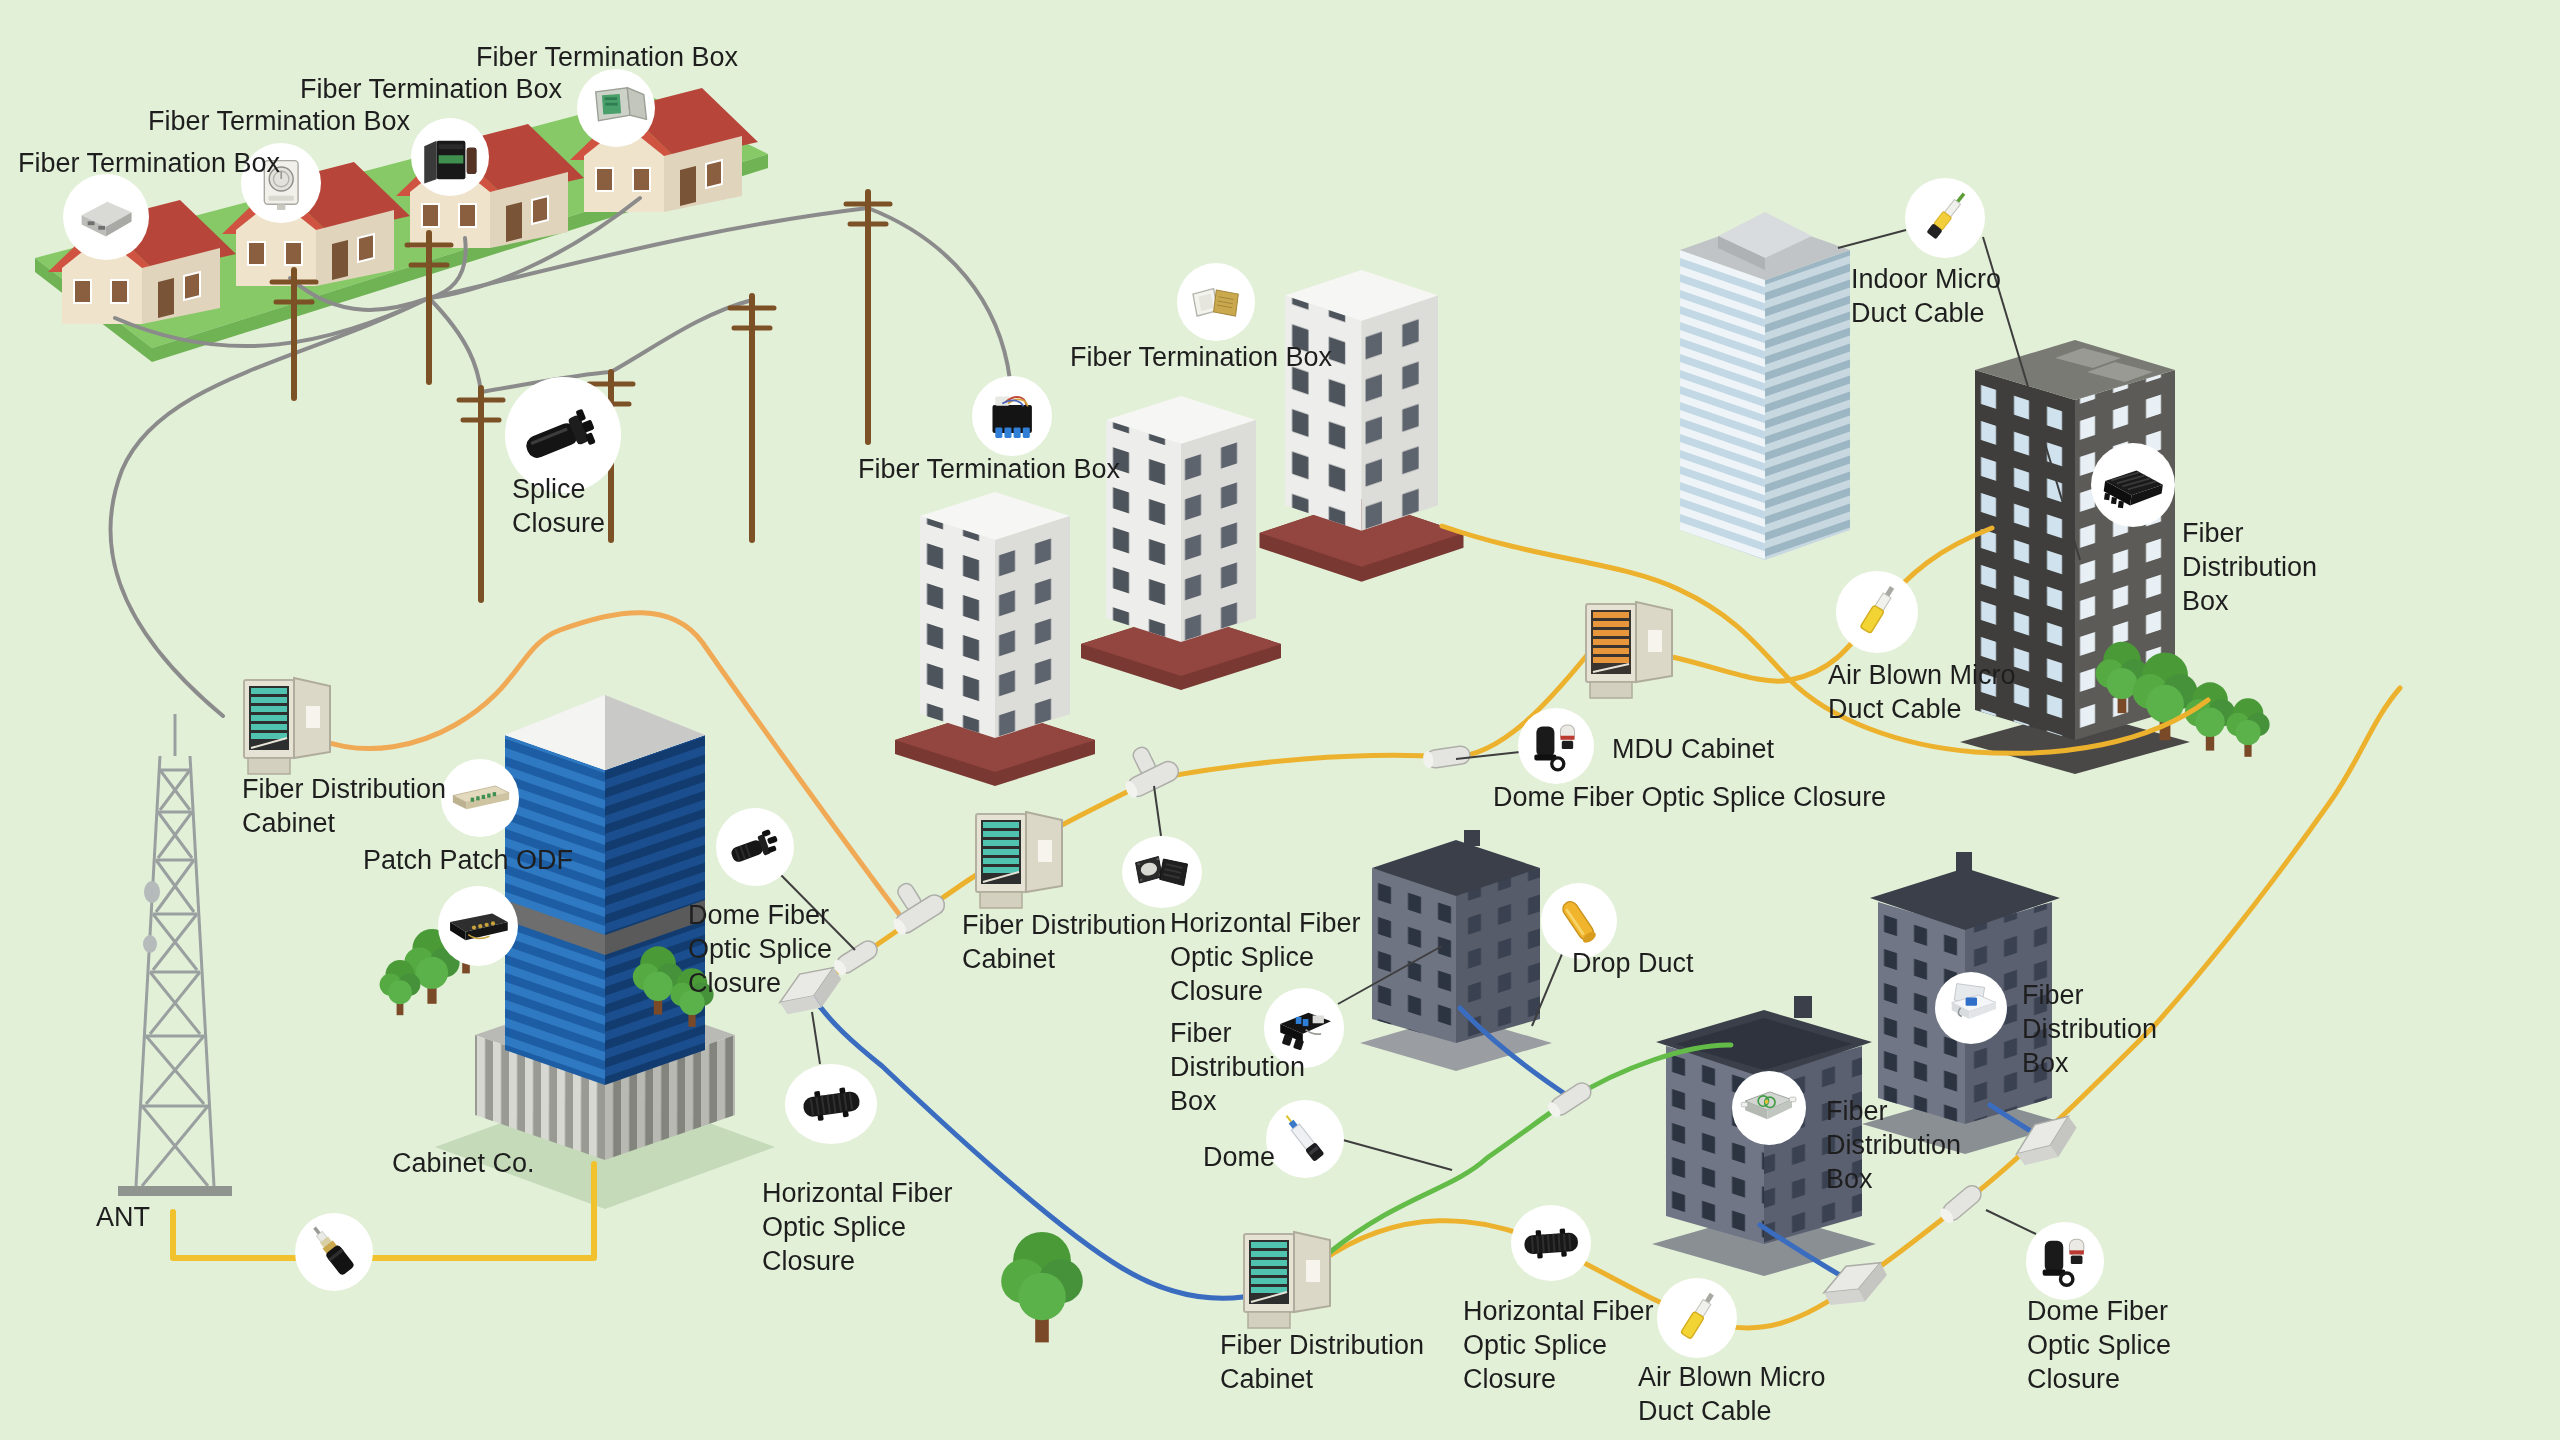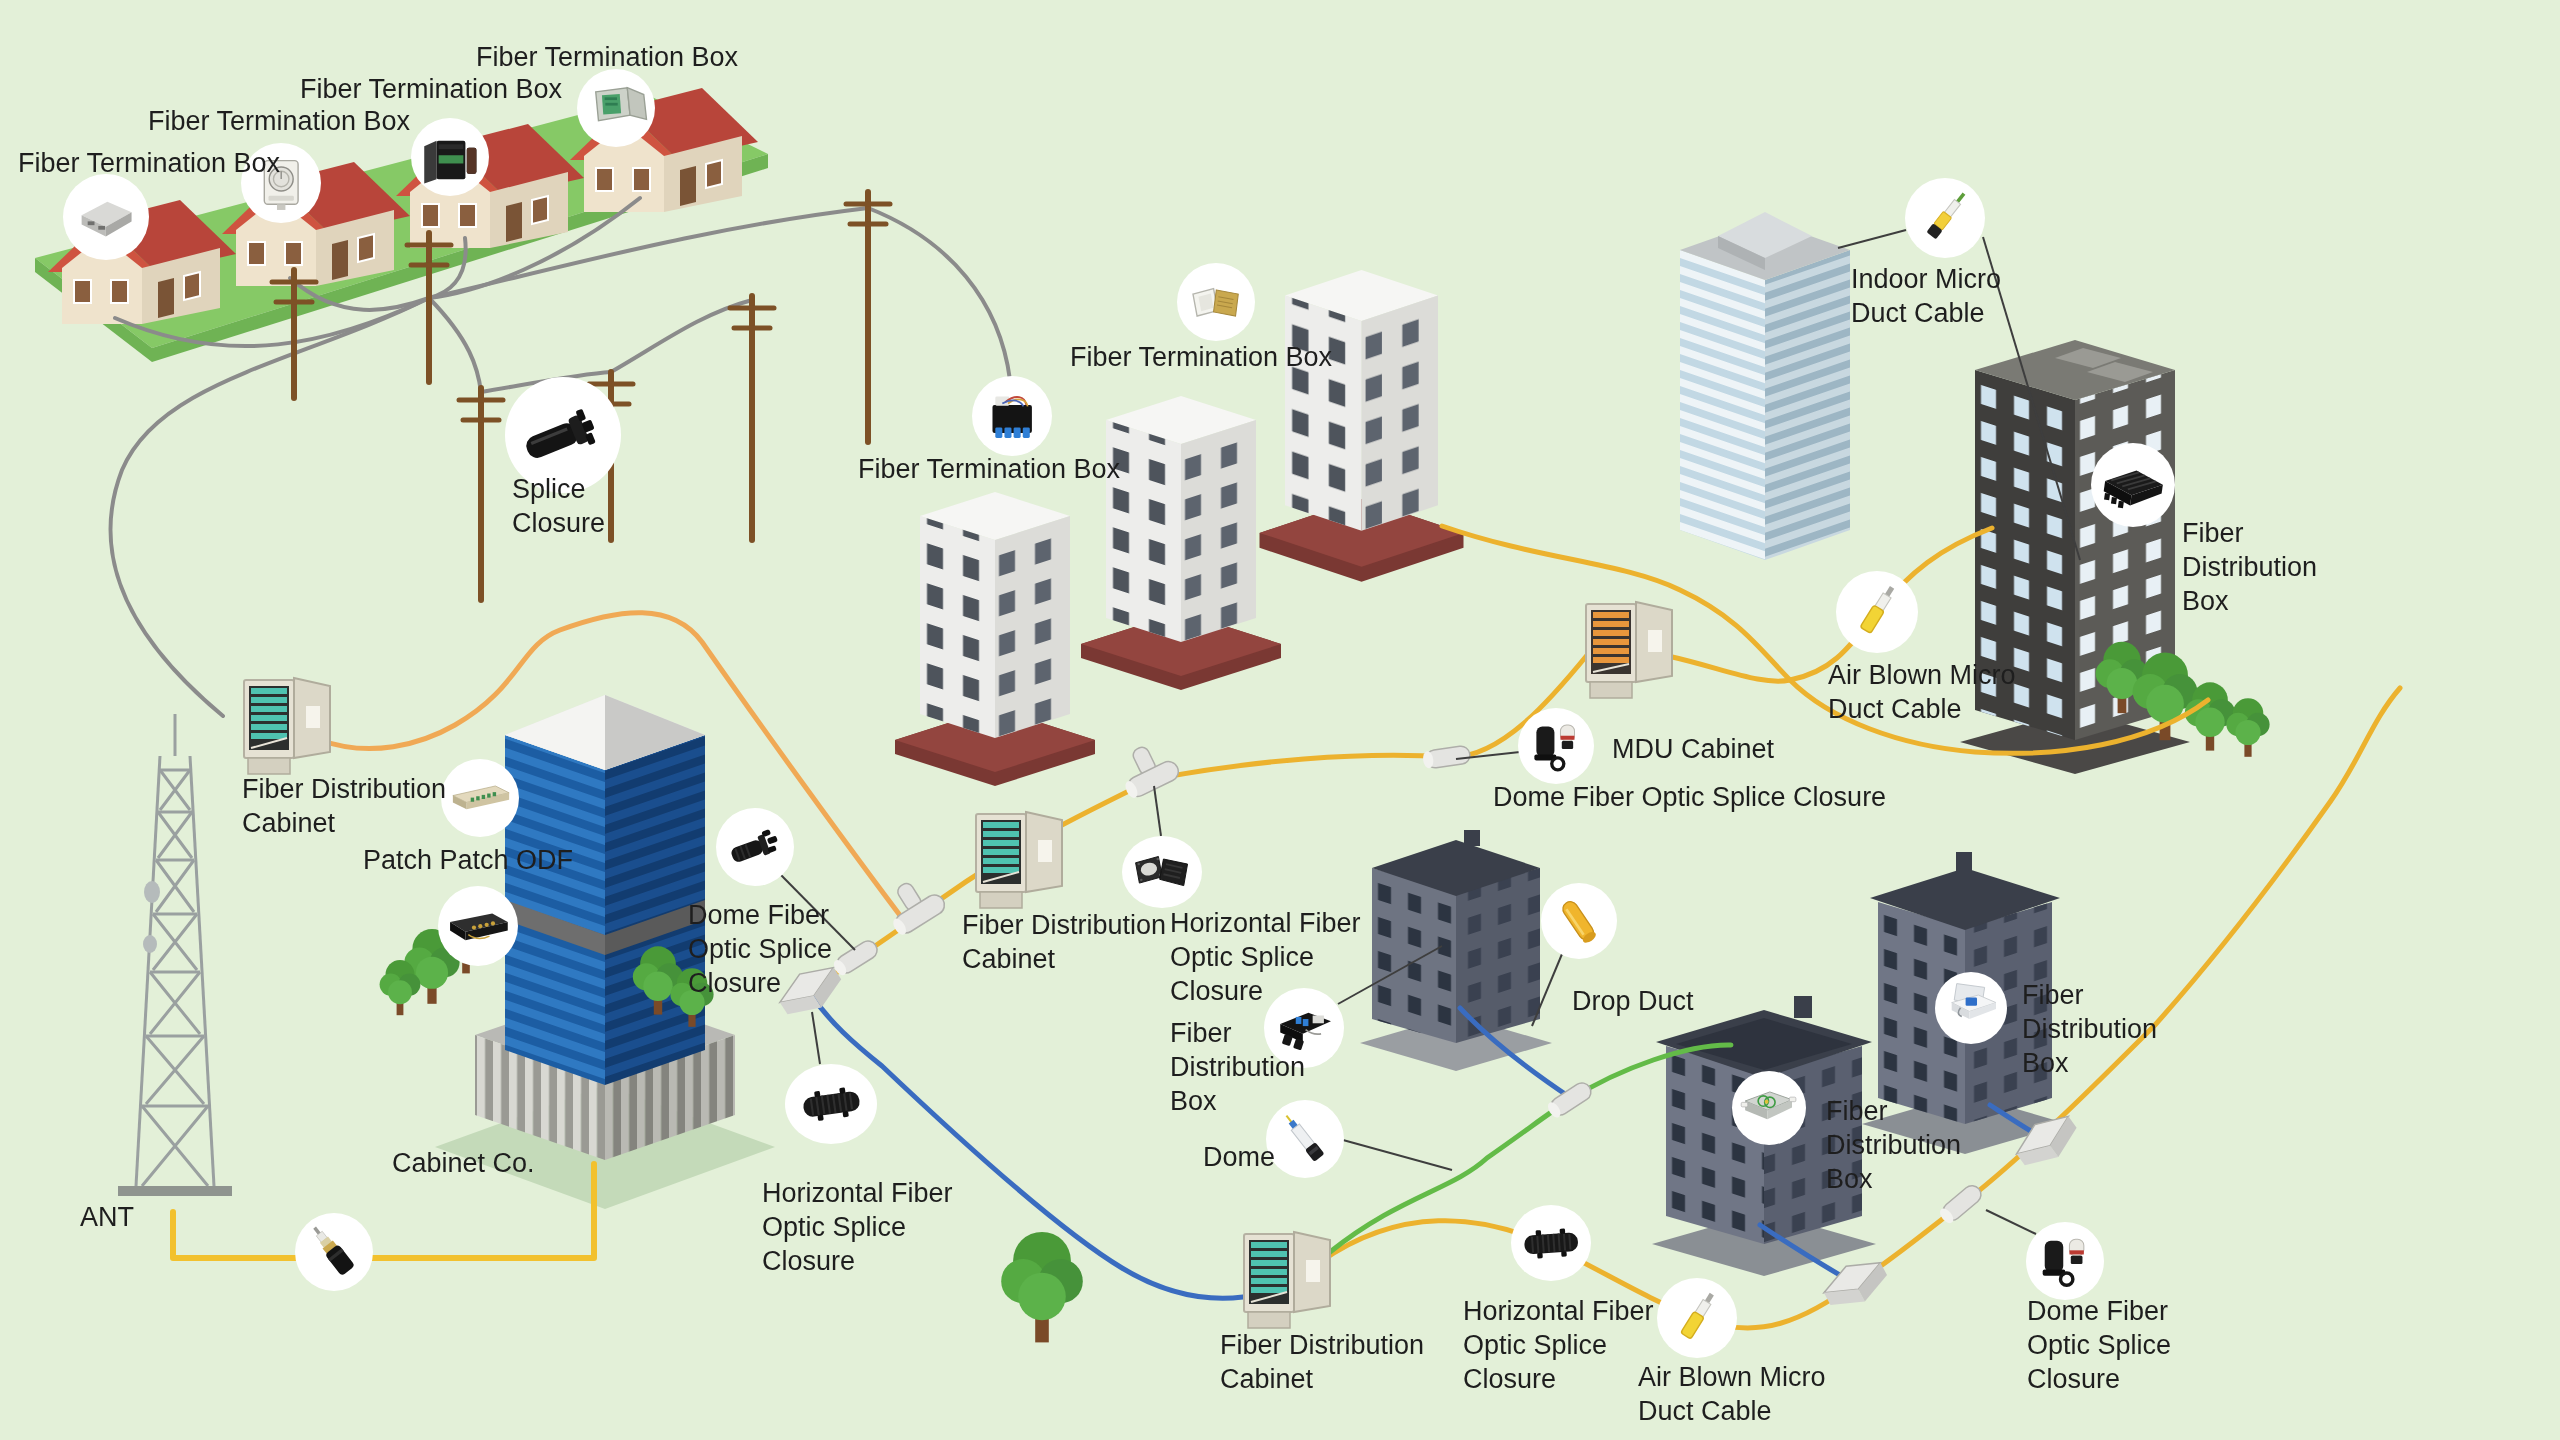--- a/index.html
+++ b/index.html
@@ -663,24 +663,24 @@
 Optic Splice
 Closure</div>
 <div class="lbl" style="left:962px;top:908px">Fiber Distribution
 Cabinet</div>
 <div class="lbl" style="left:1170px;top:906px">Horizontal Fiber
 Optic Splice
 Closure</div>
 <div class="lbl" style="left:1170px;top:1016px">Fiber
 Distribution
 Box</div>
-<div class="lbl" style="left:1572px;top:984px">Drop Duct</div>
+<div class="lbl" style="left:1572px;top:946px">Drop Duct</div>
 <div class="lbl" style="left:1203px;top:1140px">Dome</div>
 <div class="lbl" style="left:392px;top:1146px">Cabinet Co.</div>
-<div class="lbl" style="left:80px;top:1200px">ANT</div>
+<div class="lbl" style="left:96px;top:1200px">ANT</div>
 <div class="lbl" style="left:762px;top:1176px">Horizontal Fiber
 Optic Splice
 Closure</div>
 <div class="lbl" style="left:1220px;top:1328px">Fiber Distribution
 Cabinet</div>
 <div class="lbl" style="left:1463px;top:1294px">Horizontal Fiber
 Optic Splice
 Closure</div>
 <div class="lbl" style="left:1638px;top:1360px">Air Blown Micro
 Duct Cable</div>

